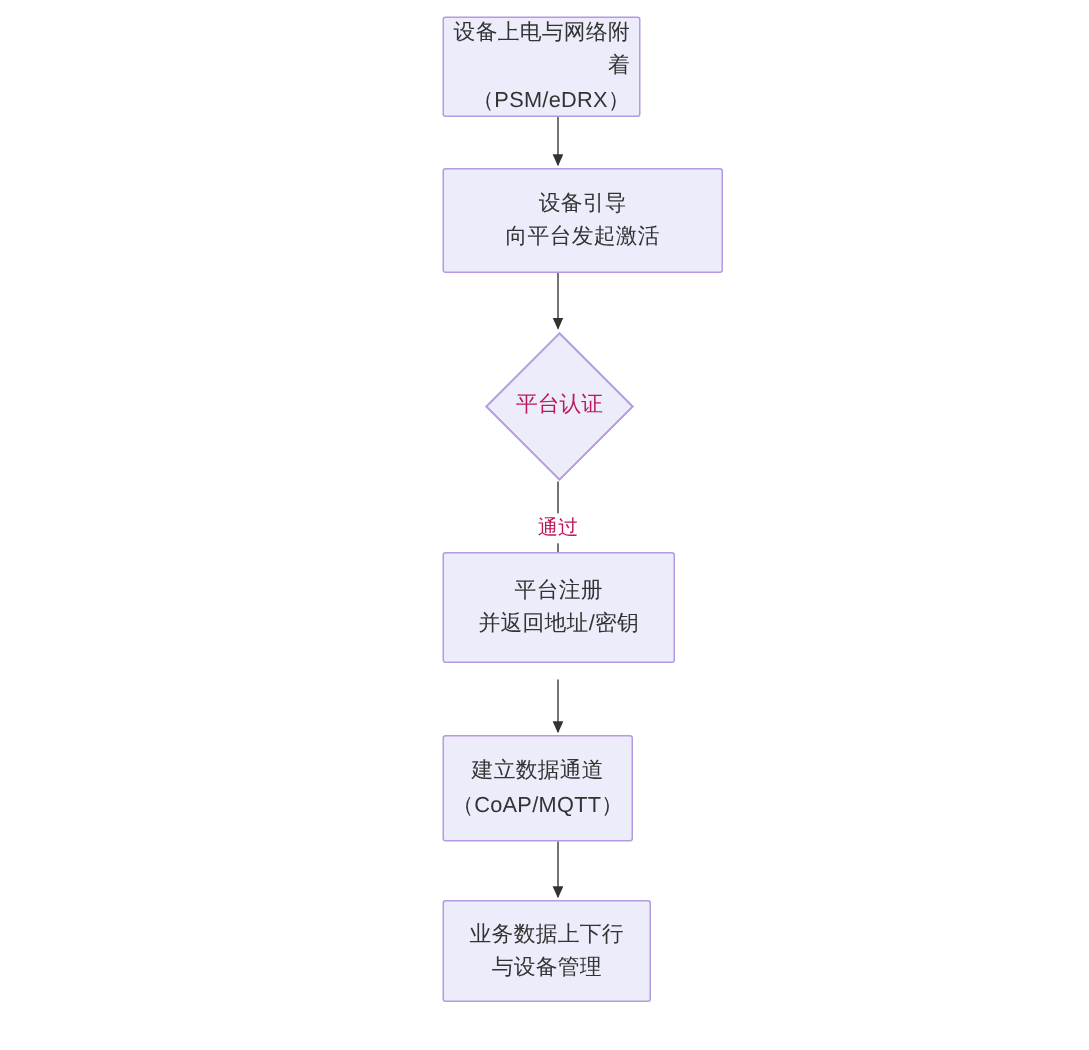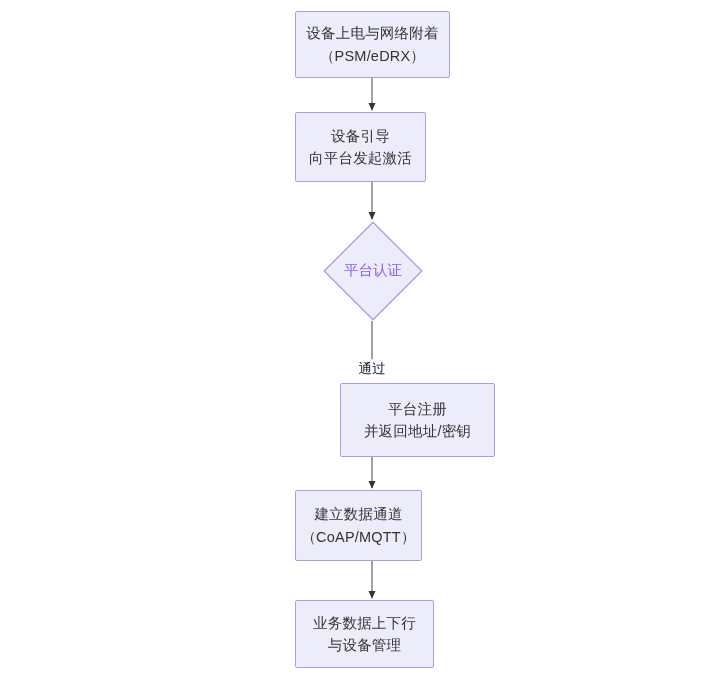--- a/index.html
+++ b/index.html
@@ -56,35 +56,34 @@
   .diamond-shape {
     position: absolute;
     left: 0;
     top: 0;
     width: 100%;
     height: 100%;
   }
   .decision-label {
     position: relative;
     z-index: 2;
-    color: #8b5cf6;
+    color: #be185d;
     font-size: 14.5px;
     line-height: 1.5;
     white-space: pre-line;
   }
   .edge-label {
     position: absolute;
     background: #ffffff;
-    color: #0f172a;
+    color: #be185d;
     font-size: 13.5px;
     line-height: 1.3;
     padding: 1px 3px;
     white-space: nowrap;
     transform: translate(-50%, -50%);
-    margin-top: 17px;
   }
 </style>
 </head>
 <body>
 
 <div id="flowchart-canvas">
 
   <svg class="edge-layer" width="726" height="700" viewBox="0 0 726 700" xmlns="http://www.w3.org/2000/svg">
     <defs>
       <marker id="arrowhead" markerWidth="9" markerHeight="9" refX="7.2" refY="3.6" orient="auto" markerUnits="userSpaceOnUse">
@@ -102,42 +101,42 @@
       <line x1="372" y1="321" x2="372" y2="377" stroke="#555555" stroke-width="1.1" marker-end="url(#arrowhead)"></line>
     </g>
     <g>
       <line x1="372" y1="453" x2="372" y2="488" stroke="#555555" stroke-width="1.1" marker-end="url(#arrowhead)"></line>
     </g>
     <g>
       <line x1="372" y1="561" x2="372" y2="598" stroke="#555555" stroke-width="1.1" marker-end="url(#arrowhead)"></line>
     </g>
   </svg>
 
-  <div class="node node-process" style="left:295px; top:11px; width:155px; height:67px;">
+  <div class="node node-process" style="left:295px; top:11px; width:132px; height:67px;text-align:right;">
     <span class="node-label">设备上电与网络附着
 （PSM/eDRX）</span>
   </div>
 
-  <div class="node node-process" style="left:295px; top:112px; width:131px; height:70px;">
+  <div class="node node-process" style="left:295px; top:112px; width:187px; height:70px;">
     <span class="node-label">设备引导
 向平台发起激活</span>
   </div>
 
   <div class="node node-decision" style="left:323px; top:221px; width:100px; height:100px;">
     <svg class="diamond-shape" viewBox="0 0 100 100" xmlns="http://www.w3.org/2000/svg">
       <polygon points="50,1.2 98.8,50 50,98.8 1.2,50" fill="#ececfb" stroke="#b49ae0" stroke-width="1.3"></polygon>
     </svg>
     <span class="decision-label">平台认证</span>
   </div>
 
   <div class="edge-label" style="left:372px; top:352px;">
     <span>通过</span>
   </div>
 
-  <div class="node node-process" style="left:295px; top:383px; width:155px; height:74px;margin-left:45px;">
+  <div class="node node-process" style="left:295px; top:368px; width:155px; height:74px;">
     <span class="node-label">平台注册
 并返回地址/密钥</span>
   </div>
 
   <div class="node node-process" style="left:295px; top:490px; width:127px; height:71px;">
     <span class="node-label">建立数据通道
 （CoAP/MQTT）</span>
   </div>
 
   <div class="node node-process" style="left:295px; top:600px; width:139px; height:68px;">

